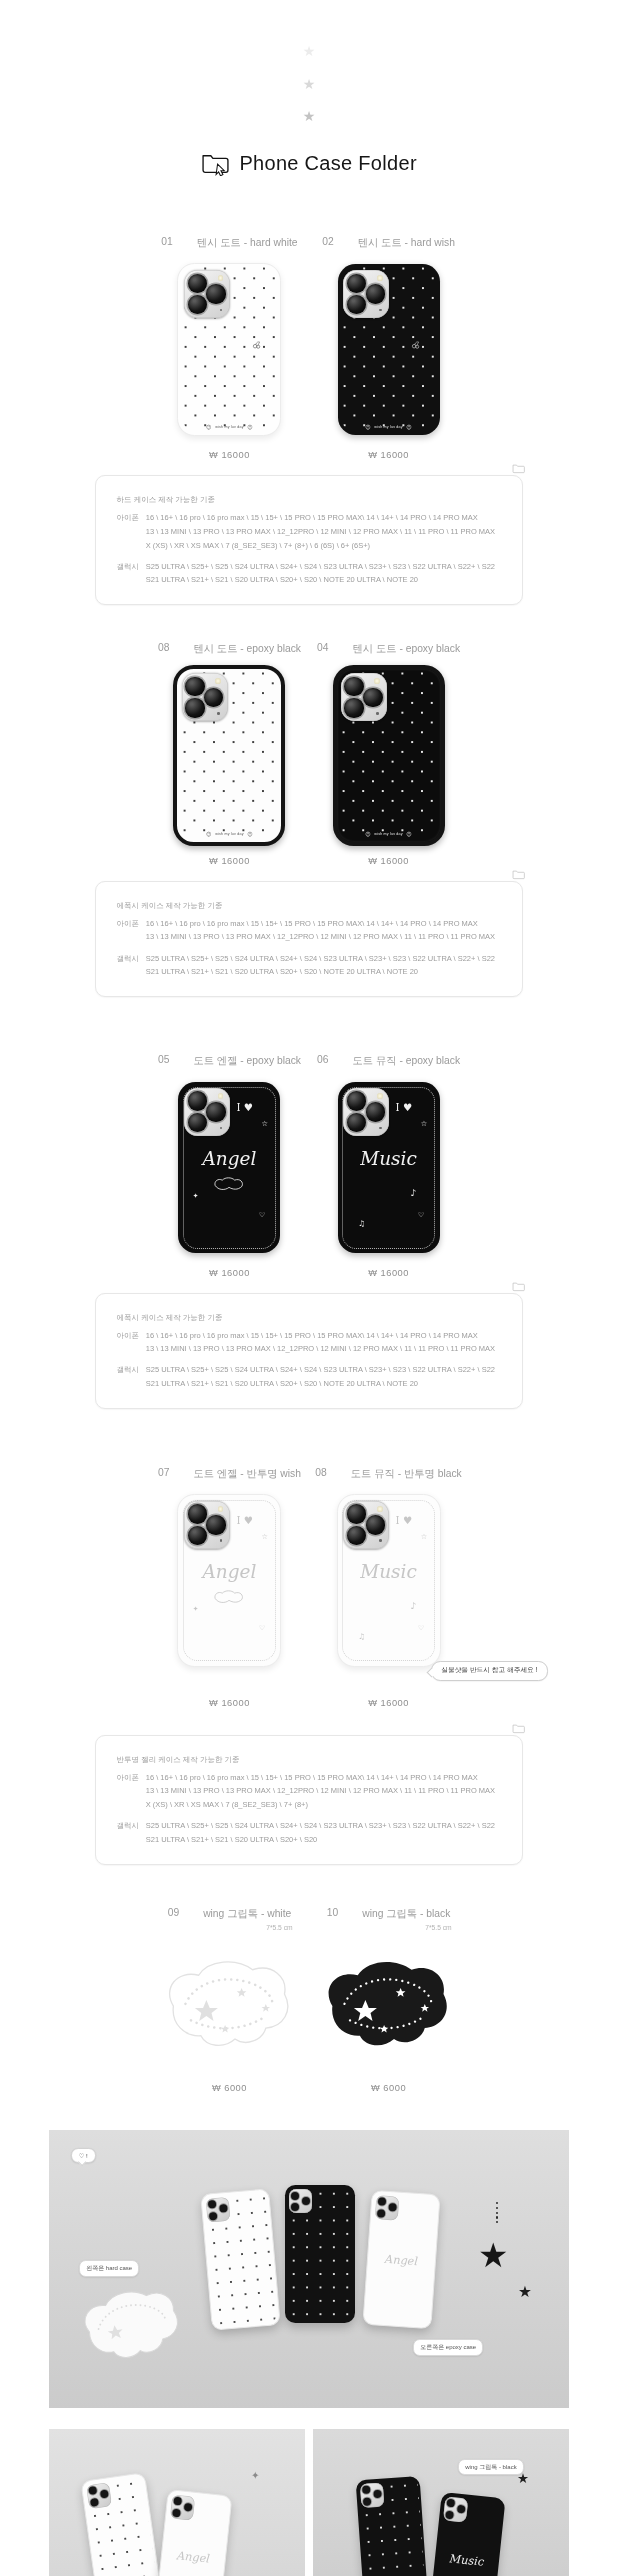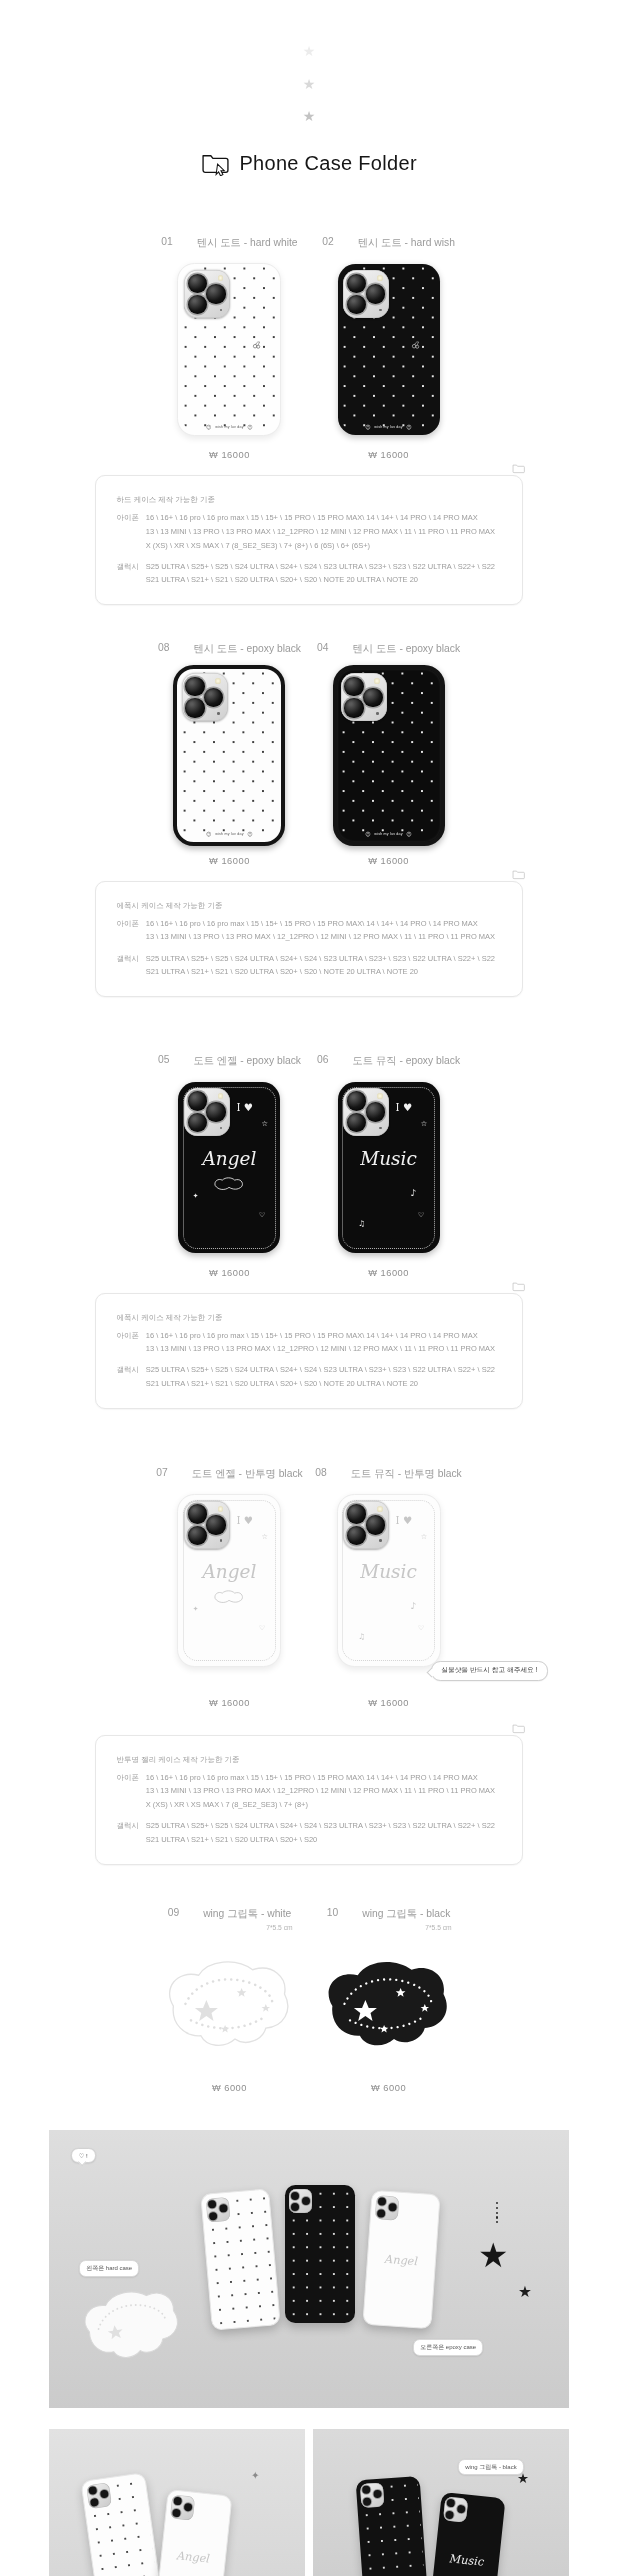--- a/index.html
+++ b/index.html
@@ -361,21 +361,21 @@
           <div>S21 ULTRA \ S21+ \ S21 \ S20 ULTRA \ S20+ \ S20 \ NOTE 20 ULTRA \ NOTE 20</div>
         </div>
       </div>
     </div>
   </div>
 
   <div class="product-row mt-row4">
     <div class="product">
       <div class="product-header">
         <span>07</span>
-        <span>도트 엔젤 - 반투명 black</span>
+        <span>도트 엔젤 - 반투명 wish</span>
       </div>
       <div class="case-wrap">
         <div class="case art light">
           <div class="art-frame"></div>
           <div class="camera">
             <div class="lens l1"></div>
               <div class="lens l2"></div>
               <div class="lens l3"></div>
             <div class="flash"></div>
               <div class="cam-dot"></div>

